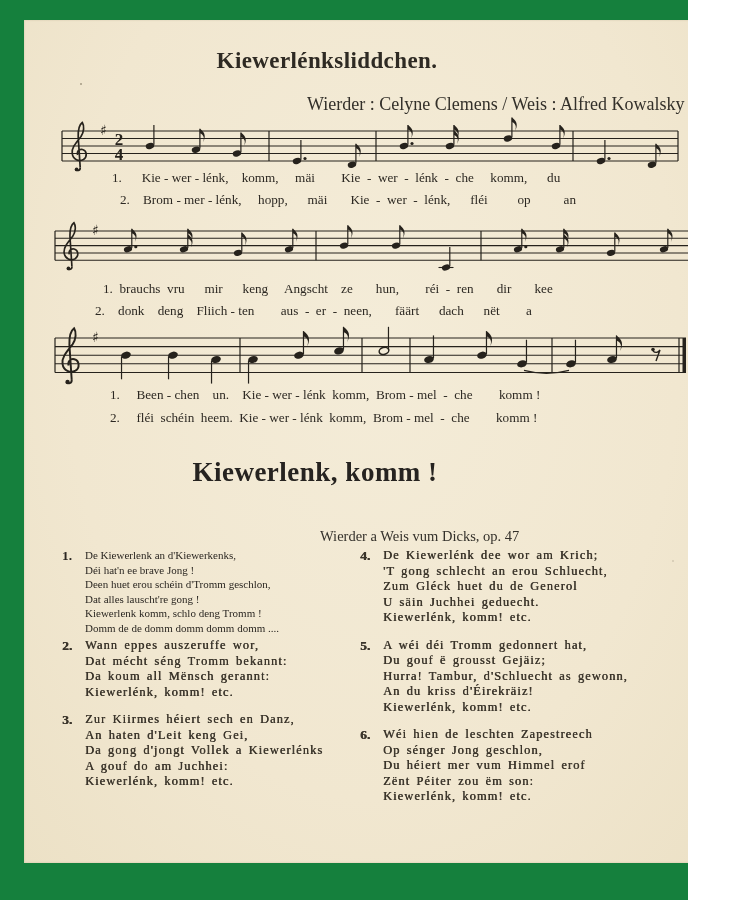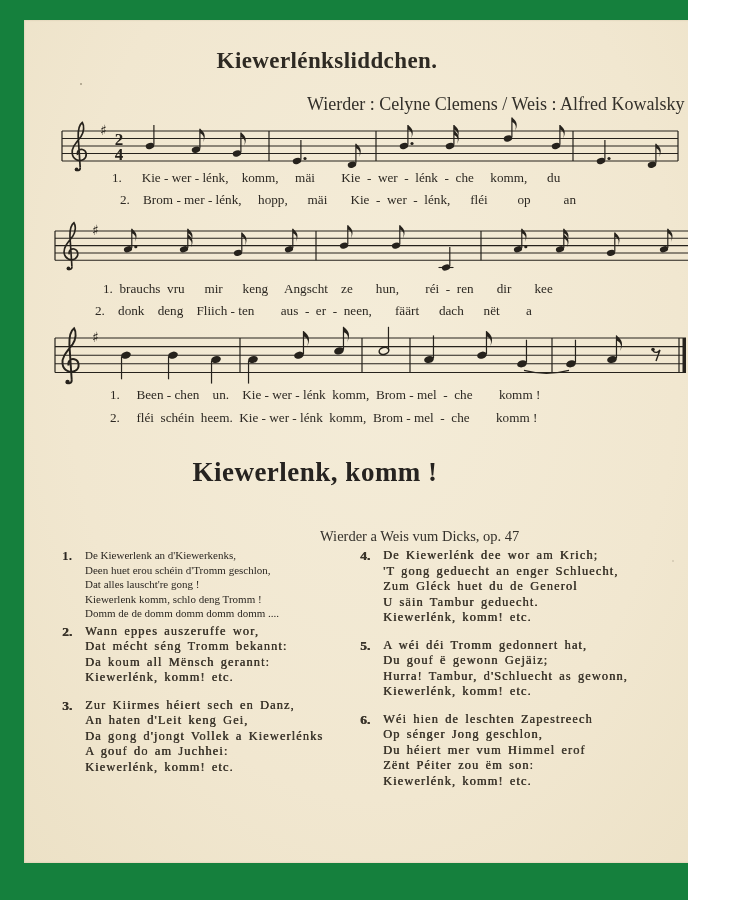--- a/index.html
+++ b/index.html
@@ -279,20 +279,21 @@
       </div>
 
     <h2 class="title2">Kiewerlenk, komm !</h2>
     <div class="credit2">Wierder a Weis vum Dicks, op. 47</div>
 
     <div class="vcol" id="col-left">
         <div class="verse v-modern">
           <span class="vnum">1.</span>
           <div>
             <div class="vline">De Kiewerlenk an d'Kiewerkenks,</div>
+            <div class="vline">Déi hat'n ee brave Jong !</div>
             <div class="vline">Deen huet erou schéin d'Tromm geschlon,</div>
             <div class="vline">Dat alles lauscht're gong !</div>
             <div class="vline">Kiewerlenk komm, schlo deng Tromm !</div>
             <div class="vline">Domm de de domm domm domm domm ....</div>
           </div>
         </div>
         <div class="verse v-old">
           <span class="vnum">2.</span>
           <div>
             <div class="vline">Wann eppes auszeruffe wor,</div>
@@ -310,32 +311,33 @@
             <div class="vline">A gouf do am Juchhei:</div>
             <div class="vline">Kiewerlénk, komm! etc.</div>
           </div>
         </div>
       </div>
     <div class="vcol" id="col-right">
         <div class="verse v-old">
           <span class="vnum">4.</span>
           <div>
             <div class="vline">De Kiewerlénk dee wor am Krich;</div>
-            <div class="vline">'T gong geduecht an enger Schluecht,</div>
+            <div class="vline">'T gong schlecht an erou Schluecht,</div>
             <div class="vline">Zum Gléck huet du de Generol</div>
-            <div class="vline">U säin Tambur geduecht.</div>
+            <div class="vline">U säin Juchhei geduecht.</div>
             <div class="vline">Kiewerlénk, komm! etc.</div>
           </div>
         </div>
         <div class="verse v-old">
           <span class="vnum">5.</span>
           <div>
             <div class="vline">A wéi déi Tromm gedonnert hat,</div>
-            <div class="vline">Du gouf ë gewonn Gejäiz;</div>
+            <div class="vline">Du gouf ë grousst Gejäiz;</div>
             <div class="vline">Hurra! Tambur, d'Schluecht as gewonn,</div>
+            <div class="vline">An du kriss d'Éirekräiz!</div>
             <div class="vline">Kiewerlénk, komm! etc.</div>
           </div>
         </div>
         <div class="verse v-old">
           <span class="vnum">6.</span>
           <div>
             <div class="vline">Wéi hien de leschten Zapestreech</div>
             <div class="vline">Op sénger Jong geschlon,</div>
             <div class="vline">Du héiert mer vum Himmel erof</div>
             <div class="vline">Zënt Péiter zou ëm son:</div>

